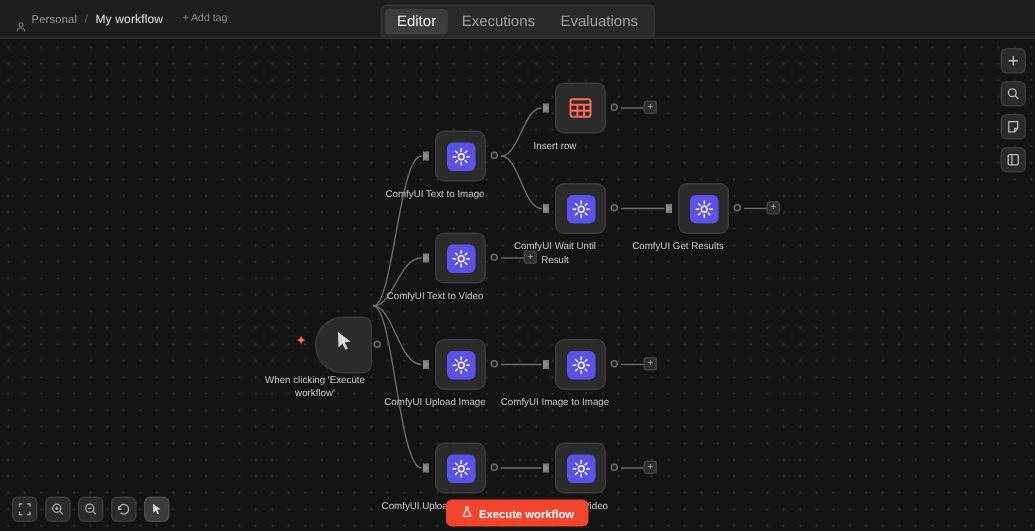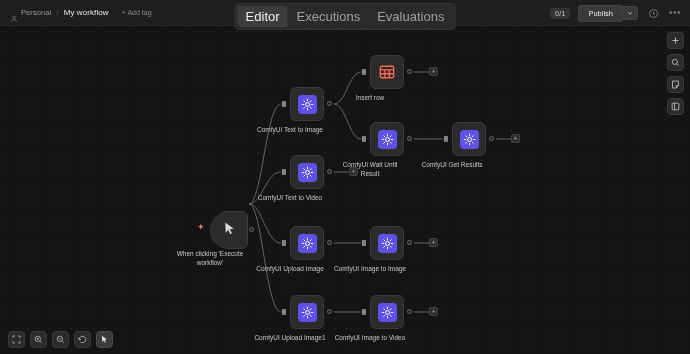--- a/index.html
+++ b/index.html
@@ -27,21 +27,21 @@
   .bc-current { font-size: 8px; color: #e8e8e8; font-weight: normal; letter-spacing: .1px; }
   .addtag { font-size: 7px; color: #8a8a8a; margin-left: 8px; display: flex; align-items: center; gap: 2px; }
 
   .tabs {
     position: absolute; left: 50%; top: 3px; transform: translateX(-50%);
     display: flex; align-items: center; gap: 1px;
     background: #2a2a2a; border-radius: 4px; padding: 2px;
     border: 1px solid #333;
   }
   .tab {
-    font-size: 13px; color: #a0a0a0; padding: 3px 8px; border-radius: 3px;
+    font-size: 10px; color: #a0a0a0; padding: 3px 8px; border-radius: 3px;
     white-space: nowrap;
   }
   .tab.active { background: #3c3c3c; color: #f0f0f0; }
 
   .topright {
     position: absolute; right: 8px; top: 0; height: 26px;
     display: flex; align-items: center; gap: 8px;
   }
   .badge {
     font-size: 7px; color: #cfcfcf; background: #333; border-radius: 3px;
@@ -176,40 +176,20 @@
       <span class="bc-current">My workflow</span>
       <span class="addtag">+ Add tag</span>
     </div>
 
     <div class="tabs">
       <div class="tab active">Editor</div>
       <div class="tab">Executions</div>
       <div class="tab">Evaluations</div>
     </div>
 
-    <div class="topright">
-      <span class="badge">0/1</span>
-      <div class="publish-group">
-        <div class="publish-btn">Publish</div>
-        <div class="publish-caret">
-          <svg width="6" height="6" viewBox="0 0 10 10" fill="none" stroke="#cfcfcf" stroke-width="1.4">
-            <path d="M2 4l3 3 3-3"></path>
-          </svg>
-        </div>
-      </div>
-      <div class="icon-btn">
-        <svg width="11" height="11" viewBox="0 0 16 16" fill="none" stroke="#9a9a9a" stroke-width="1.4">
-          <circle cx="8" cy="8" r="5.8"></circle>
-            <path d="M8 4.8V8l2.2 1.4"></path>
-        </svg>
-      </div>
-      <div class="icon-btn">
-        <span class="dots">•••</span>
-      </div>
-    </div>
   </div>
 
   <div class="canvas">
 
     <svg class="edges">
       <g fill="none" stroke="#6e6e6e" stroke-width="0.9">
 
         <path d="M249,178 C262,178 266,78 281,78"></path>
         <path d="M249,178 C262,178 266,146 281,146"></path>
         <path d="M249,178 C262,178 266,217 281,217"></path>
@@ -430,14 +410,22 @@
       </svg>
     </div>
     <div class="rtool">
       <svg width="9" height="9" viewBox="0 0 14 14" fill="none" stroke="#c0c0c0" stroke-width="1.3">
         <rect x="1.8" y="1.8" width="10.4" height="10.4" rx="1.2"></rect>
           <path d="M5.6 1.8v10.4"></path>
       </svg>
     </div>
   </div>
 
+  <div class="exec-btn">
+    <span>
+      <svg width="8" height="8" viewBox="0 0 14 14" fill="none" stroke="#fff" stroke-width="1.3" stroke-linejoin="round">
+        <path d="M5.4 1.4h3.2M6 1.4v4L2.8 11a1 1 0 0 0 .9 1.5h6.6a1 1 0 0 0 .9-1.5L8 5.4v-4"></path>
+      </svg>
+    </span>
+    <span>Execute workflow</span>
+  </div>
 
 </div>
 
 </body></html>

